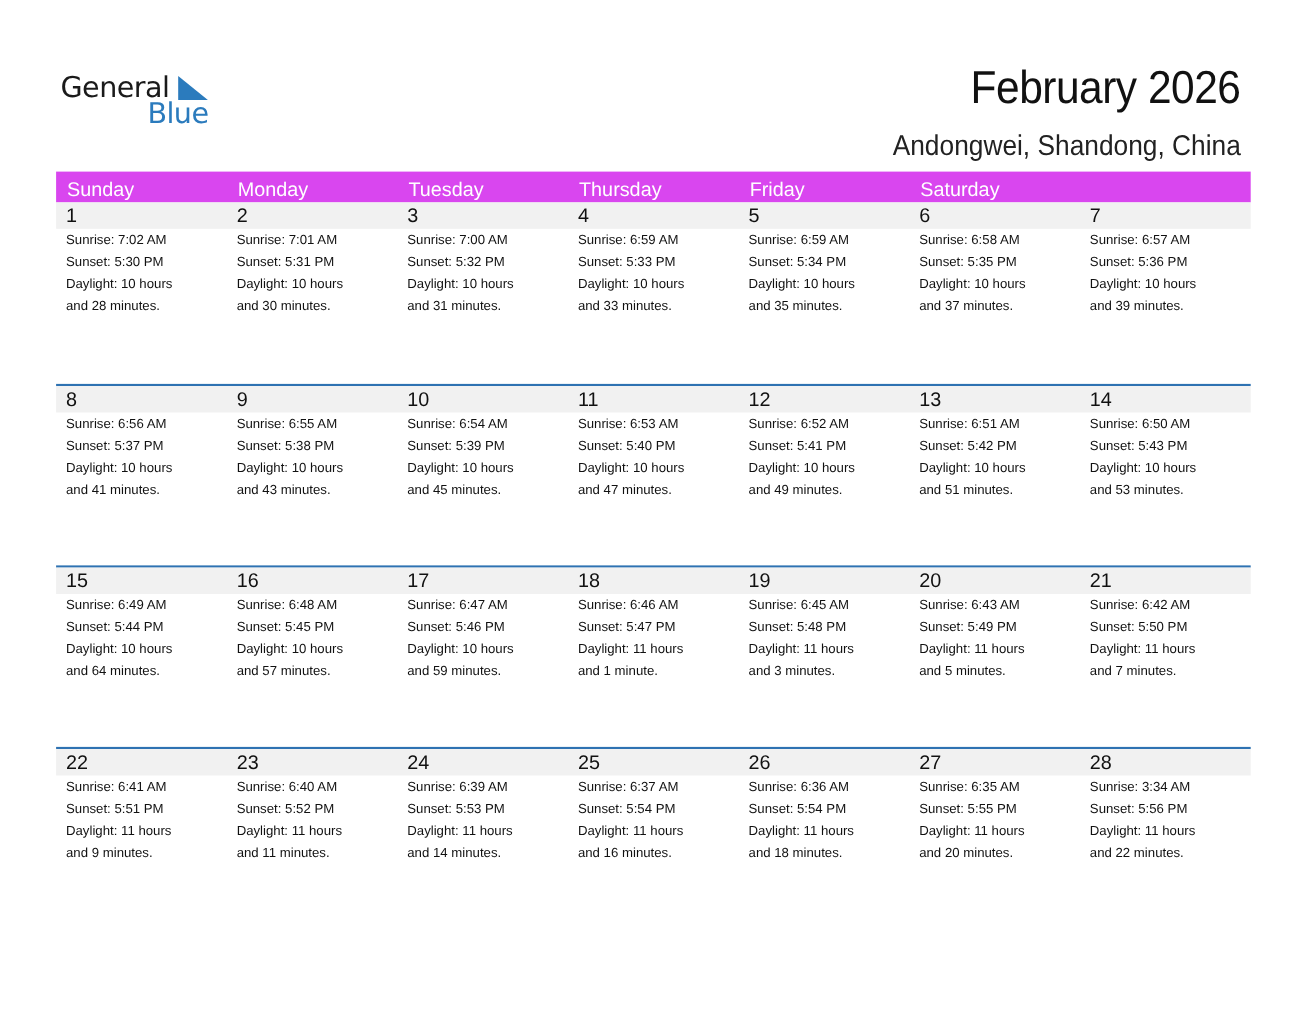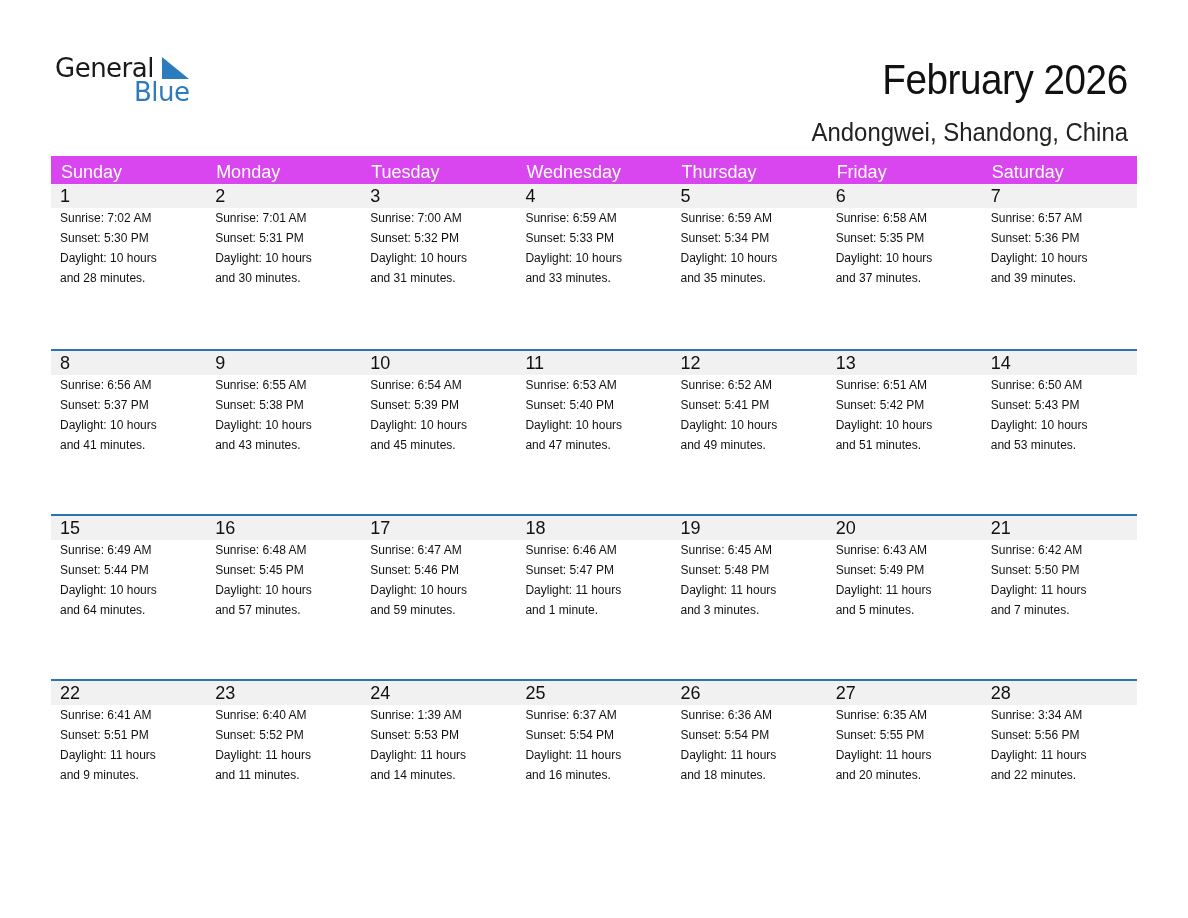--- a/index.html
+++ b/index.html
@@ -1,19 +1,19 @@
 <!DOCTYPE html>
 <html><head>
   <meta charset="utf-8">
   <style>
     html, body { margin: 0; padding: 0; background: #ffffff; }
     body { width: 1188px; height: 918px; position: relative; overflow: hidden;
            font-family: "Liberation Sans", sans-serif; color: #111; }
 
-    .logo { position: absolute; left: 55px; top: 52px; width: 150px; height: 60px; }
+    .logo { position: absolute; left: 55px; top: 64px; width: 150px; height: 60px; }
     .logo .general { position: absolute; left: 0; top: 0; font-family: "DejaVu Sans", sans-serif;
                      font-size: 26px; color: #1a1a1a; letter-spacing: -0.5px; line-height: 32px; }
     .logo .blue { position: absolute; left: 79px; top: 24px; font-family: "DejaVu Sans", sans-serif;
                   font-size: 26px; color: #2b7bbd; letter-spacing: -0.5px; line-height: 32px; text-align: right; }
     .logo .tri { position: absolute; left: 107px; top: 5px; width: 0; height: 0;
                  border-left: 27px solid transparent; border-bottom: 22px solid #2b7bbd; transform: scaleX(-1); }
 
     .title { position: absolute; right: 60px; top: 56px; font-size: 42px; color: #111;
              font-family: "Liberation Sans", sans-serif; letter-spacing: -0.5px; transform: scaleX(0.92); transform-origin: right; }
     .subtitle { position: absolute; right: 60px; top: 117px; font-size: 26px; color: #222;
@@ -43,21 +43,20 @@
 </div>
 
 <div class="title">February 2026</div>
 <div class="subtitle">Andongwei, Shandong, China</div>
 
 <div class="calendar">
   <div class="header-row" id="hdr">
       <div class="header-cell">Sunday</div>
       <div class="header-cell">Monday</div>
       <div class="header-cell">Tuesday</div>
-      <div class="header-cell">Wednesday</div>
       <div class="header-cell">Thursday</div>
       <div class="header-cell">Friday</div>
       <div class="header-cell">Saturday</div>
     </div>
   <div id="weeks">
       <div class="week">
         <div class="band"></div>
         <div class="days">
           <div class="day">
             <div class="num">1</div>
@@ -277,21 +276,21 @@
             <div class="info">
               <div>Sunrise: 6:40 AM</div>
               <div>Sunset: 5:52 PM</div>
               <div>Daylight: 11 hours</div>
               <div>and 11 minutes.</div>
             </div>
           </div>
           <div class="day">
             <div class="num">24</div>
             <div class="info">
-              <div>Sunrise: 1:39 AM</div>
+              <div>Sunrise: 6:39 AM</div>
               <div>Sunset: 5:53 PM</div>
               <div>Daylight: 11 hours</div>
               <div>and 14 minutes.</div>
             </div>
           </div>
           <div class="day">
             <div class="num">25</div>
             <div class="info">
               <div>Sunrise: 6:37 AM</div>
               <div>Sunset: 5:54 PM</div>

